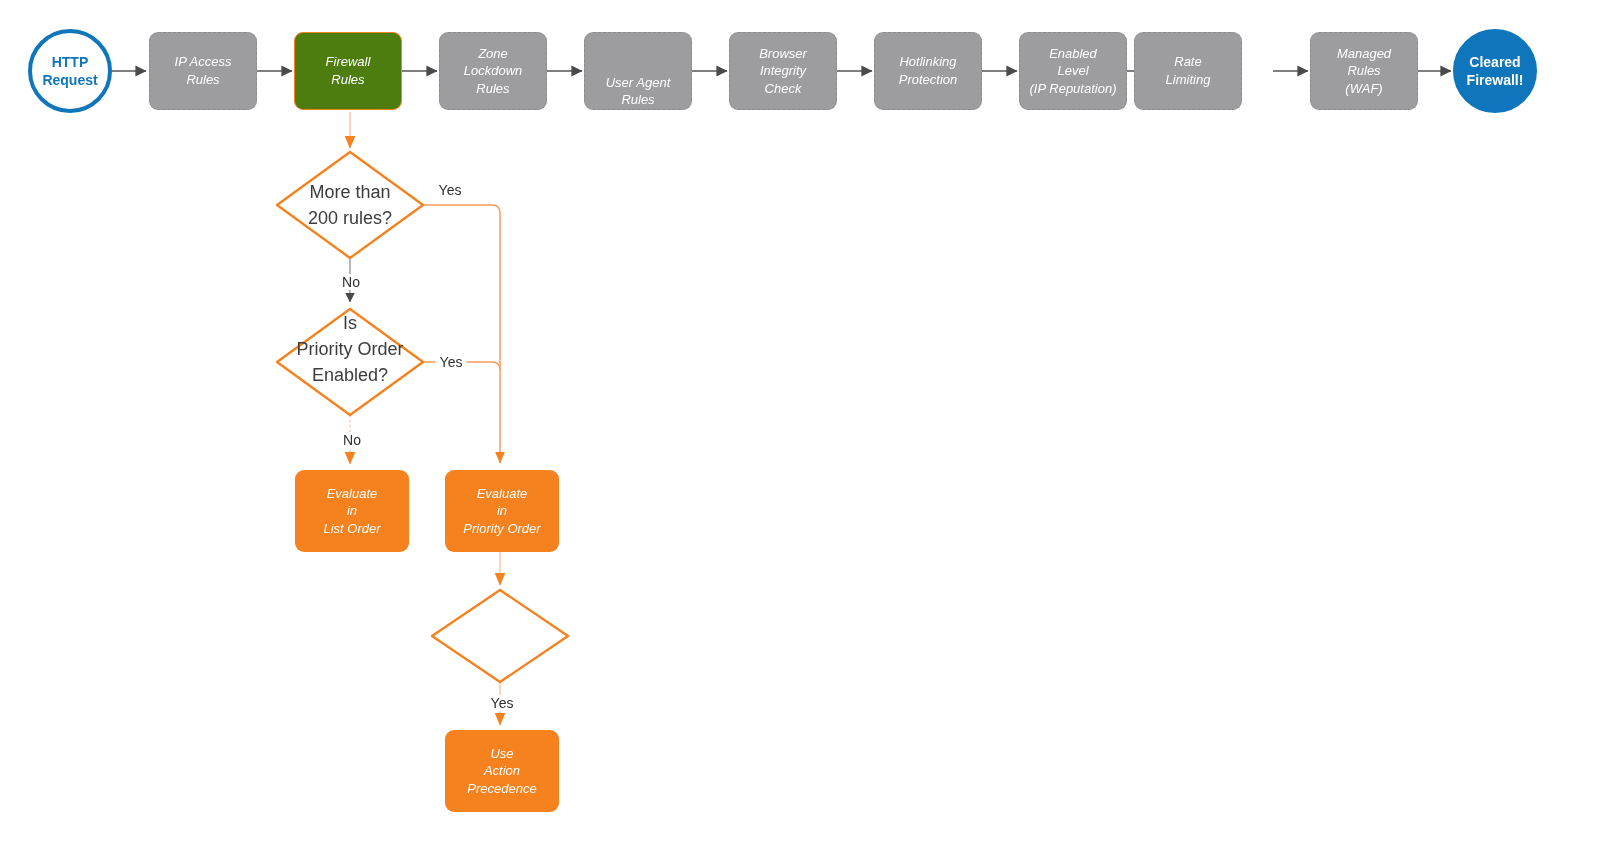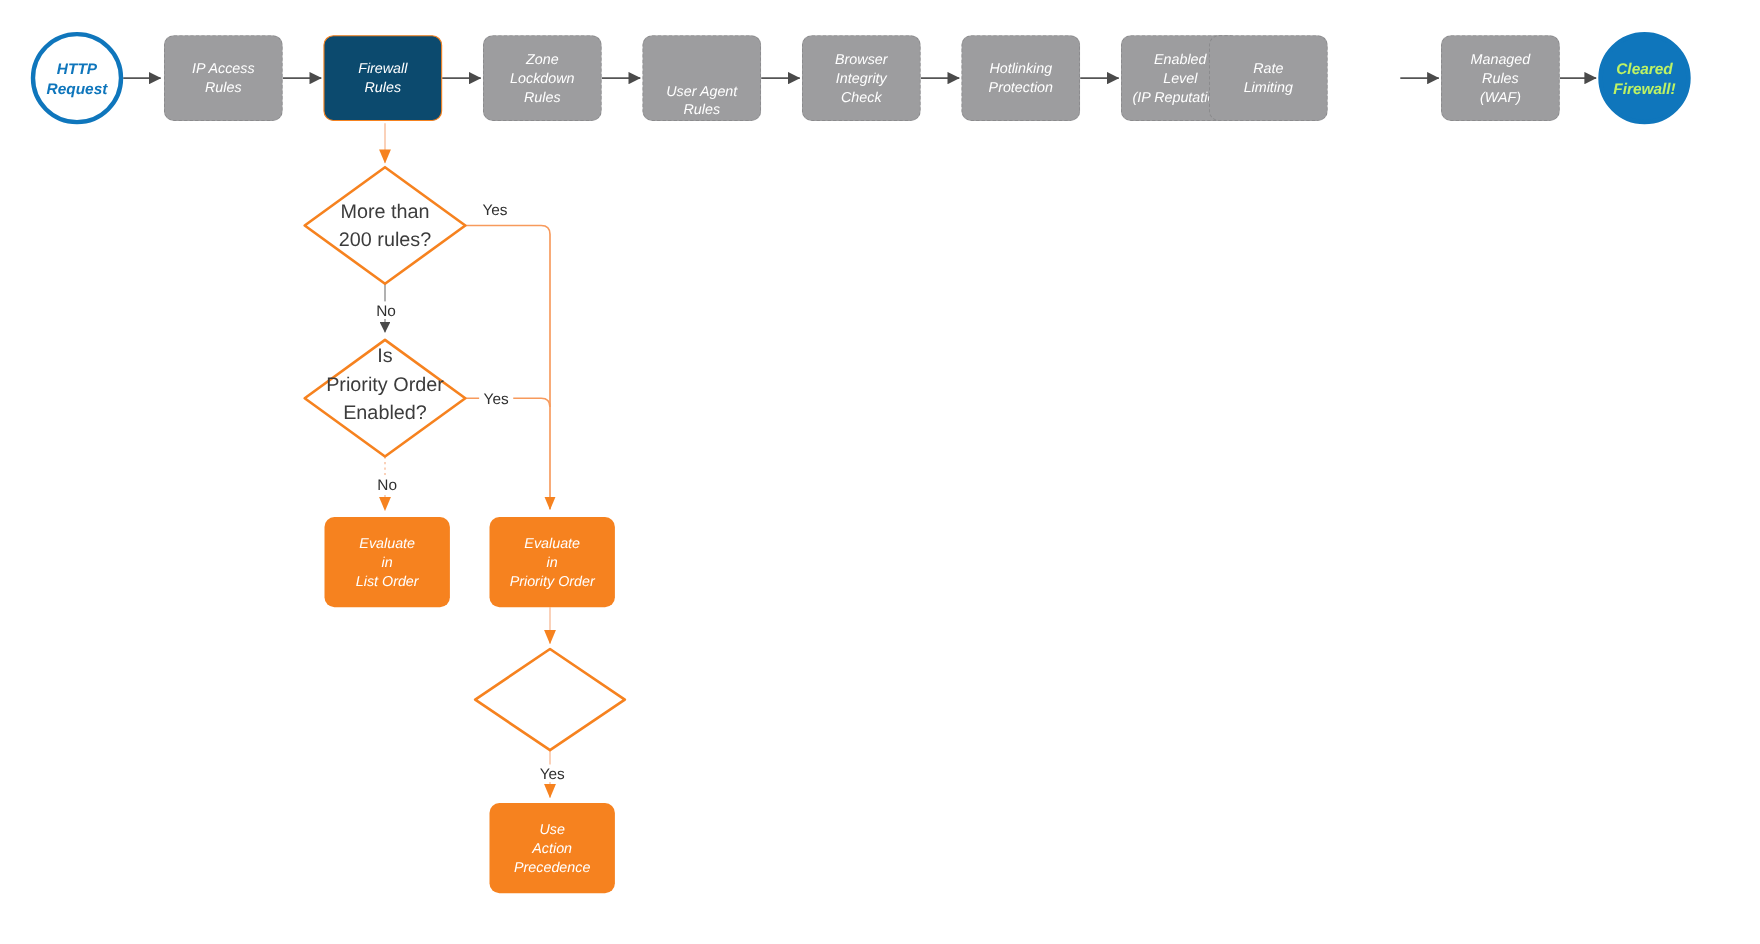--- a/index.html
+++ b/index.html
@@ -25,21 +25,21 @@
     width: 108px;
     height: 78px;
     border-radius: 9px;
     display: flex;
     align-items: center;
     justify-content: center;
     text-align: center;
     box-sizing: border-box;
   }
   .pnode.gray   { background: #9d9d9f; border: 1px dashed #8b8b8d; }
-  .pnode.orange { background: #0c4a6e; border: 1px solid #f6821f; align-items: center; }
+  .pnode.orange { background: #4d7c0f; border: 1px solid #f6821f; align-items: center; }
   .pnode .nlabel, .anode .nlabel {
     color: #ffffff;
     font-style: italic;
     font-size: 13px;
     line-height: 1.35;
     white-space: pre-line;
   }
 
   .pcircle {
     position: absolute;
@@ -49,27 +49,26 @@
     display: flex;
     align-items: center;
     justify-content: center;
     text-align: center;
     box-sizing: border-box;
   }
   .pcircle.outline { background: #ffffff; border: 4px solid #0f76bc; }
   .pcircle.filled  { background: #0f76bc; border: 4px solid #0f76bc; }
   .pcircle .nlabel {
     font-weight: bold;
-    font-style: italic;
     font-size: 14px;
     line-height: 1.3;
     white-space: pre-line;
   }
   .pcircle.outline .nlabel { color: #0f76bc; }
-  .pcircle.filled  .nlabel { color: #bef264; }
+  .pcircle.filled  .nlabel { color: #ffffff; }
 
   
   .anode {
     position: absolute;
     width: 114px;
     height: 82px;
     border-radius: 9px;
     background: #f6821f;
     display: flex;
     align-items: center;
@@ -183,21 +182,21 @@
     <span class="nlabel">Hotlinking
 Protection</span>
   </div>
 
   <div class="pnode gray" style="left:1019px; top:32px;">
     <span class="nlabel">Enabled
 Level
 (IP Reputation)</span>
   </div>
 
-  <div class="pnode gray" style="left:1099px; top:32px;">
+  <div class="pnode gray" style="left:1134px; top:32px;">
     <span class="nlabel">Rate
 Limiting</span>
   </div>
 
   <div class="pnode gray" style="left:1310px; top:32px;">
     <span class="nlabel">Managed
 Rules
 (WAF)</span>
   </div>
 

